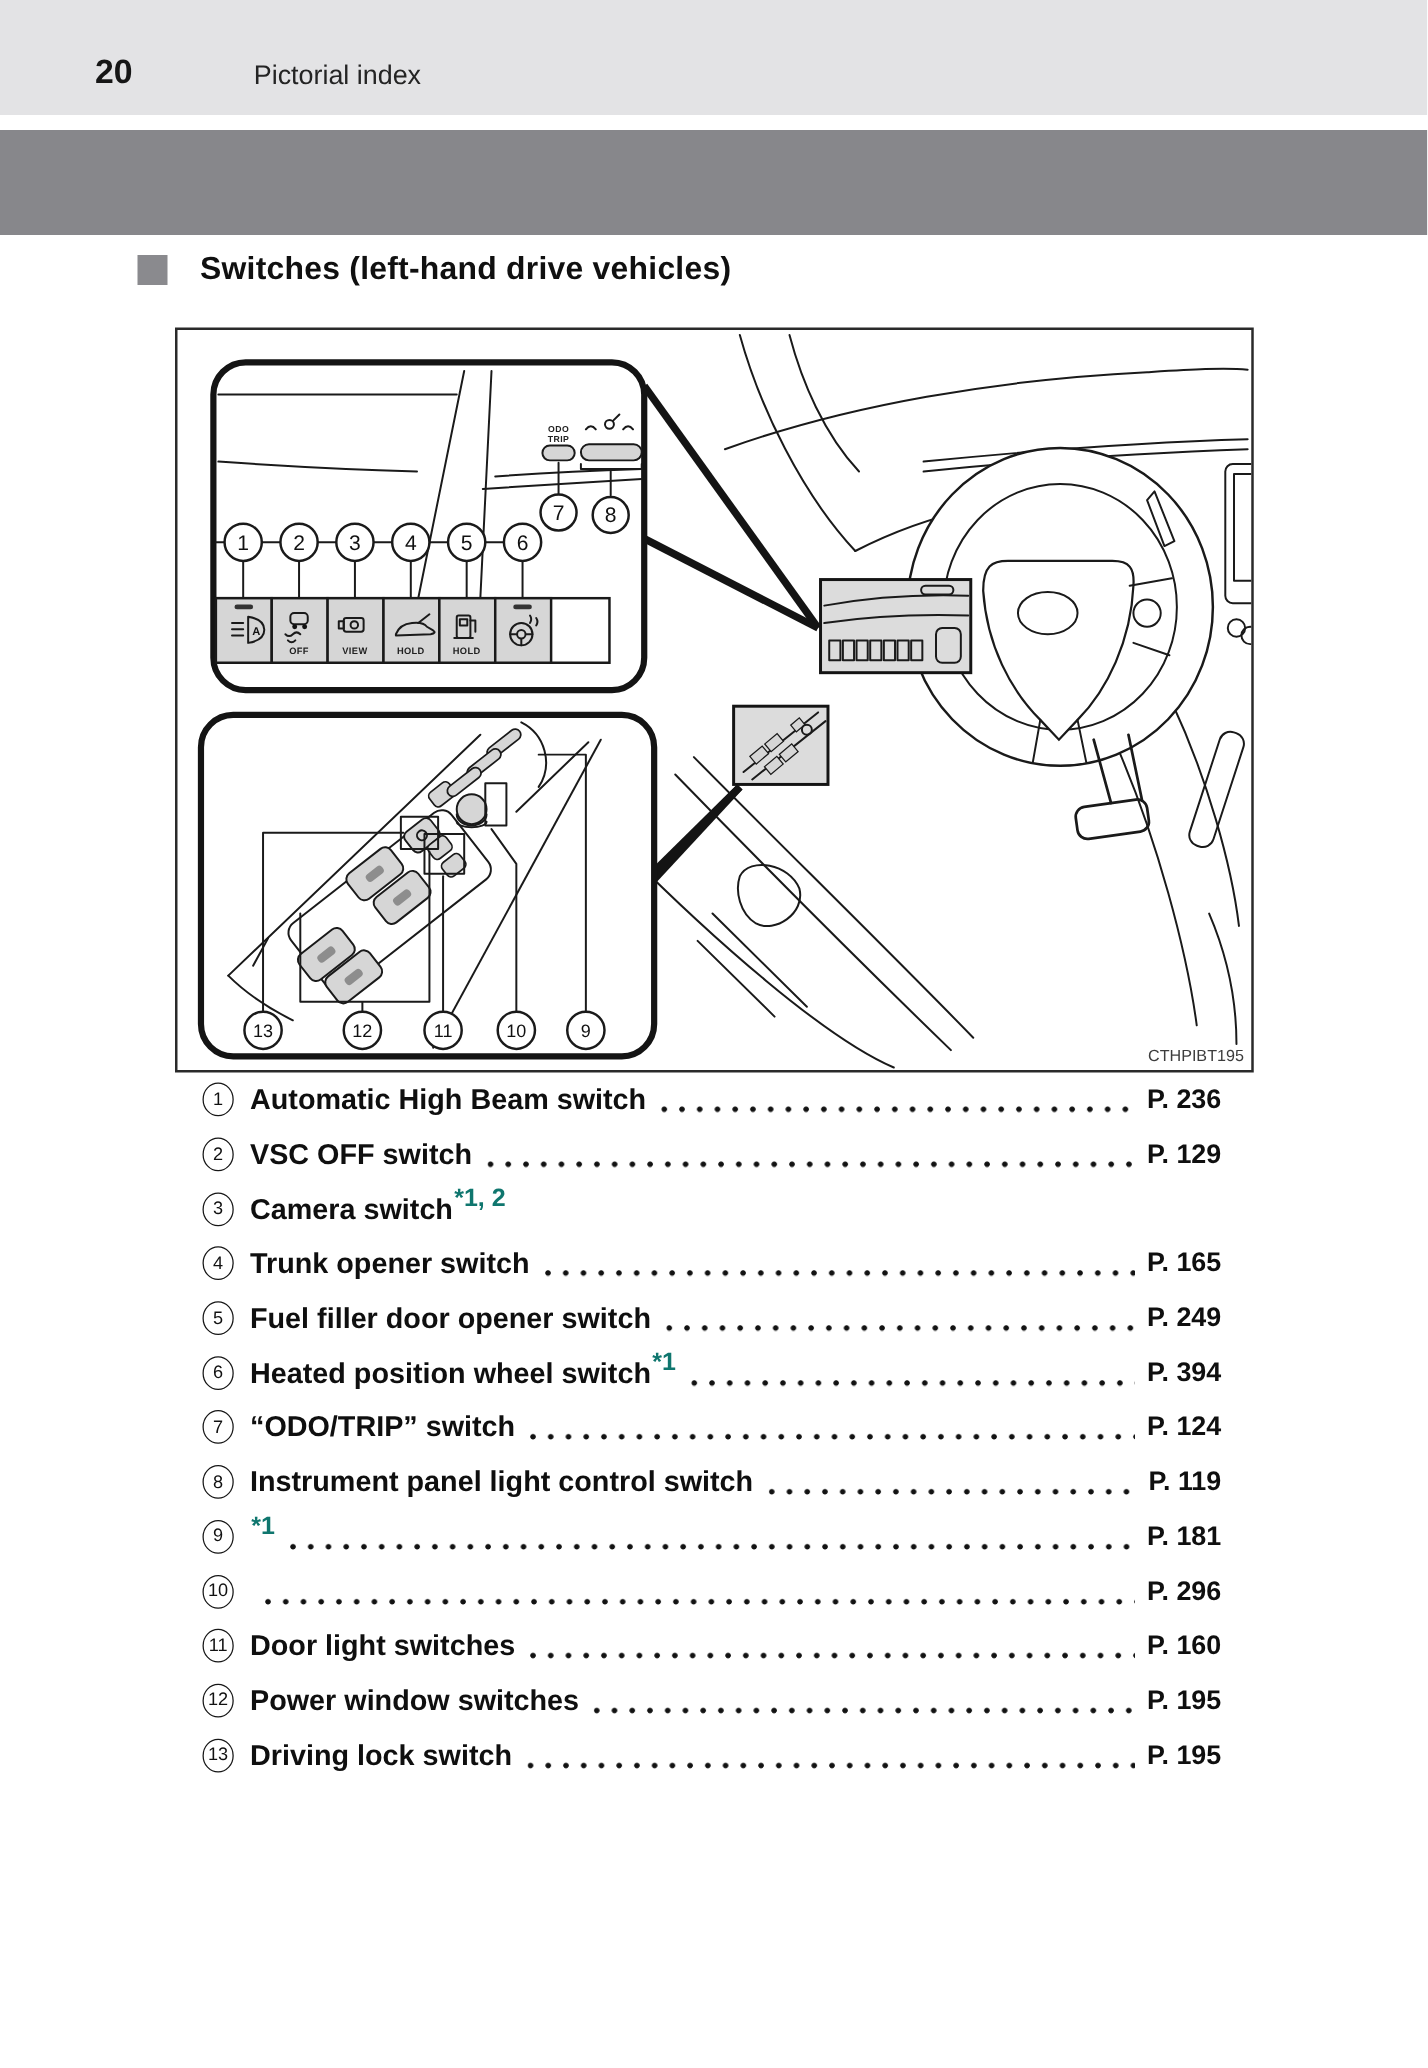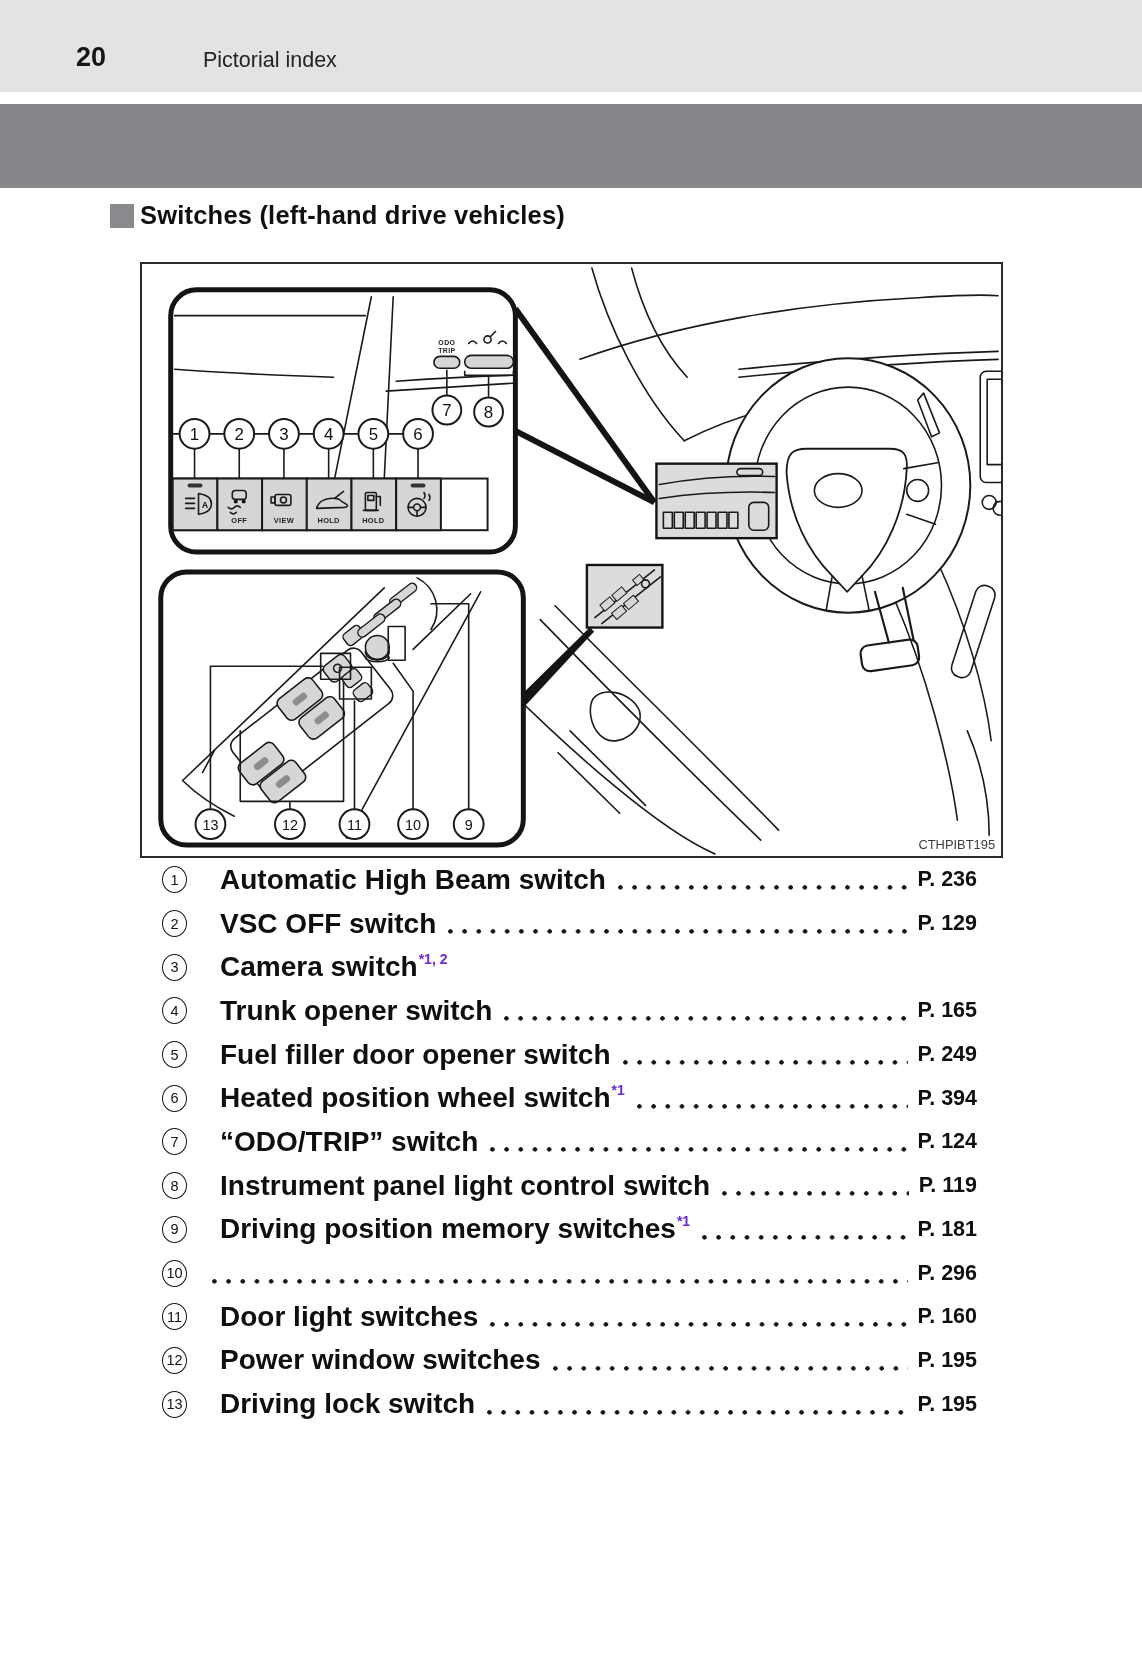--- a/index.html
+++ b/index.html
@@ -6,21 +6,21 @@
   .page{position:relative;width:1142px;height:1654px;background:#ffffff;overflow:hidden;
         font-family:"Liberation Sans",sans-serif;color:#111;}
   
   .band-light{position:absolute;left:0;top:0;width:1142px;height:92px;background:#e3e3e5;}
   .page-num{position:absolute;left:76px;top:42px;font-size:27px;font-weight:700;color:#161616;}
   .section-title{position:absolute;left:203px;top:48px;font-size:21.5px;color:#242424;}
   .band-dark{position:absolute;left:0;top:104px;width:1142px;height:84px;background:#87878b;}
   
   .heading{position:absolute;left:110px;top:201px;display:flex;align-items:flex-start;}
   .bullet{width:24px;height:24px;background:#8a8a8e;margin:3px 6px 0 0;flex:0 0 auto;}
-  .heading-text{font-size:25.5px;font-weight:700;color:#101010;letter-spacing:.2px;}
+  .heading-text{font-size:25.5px;font-weight:700;color:#101010;letter-spacing:.2px;margin-left:20px;}
   
   .figure{position:absolute;left:140px;top:262px;width:863px;height:596px;
           border:2px solid #2a2a2a;box-sizing:border-box;background:#fff;}
   .figure svg{display:block;width:100%;height:100%;}
   svg{font-family:"Liberation Sans",sans-serif;}
   .ln{fill:none;stroke:#1a1a1a;stroke-width:1.6;stroke-linecap:round;stroke-linejoin:round;}
   .ln2{fill:none;stroke:#1a1a1a;stroke-width:2.2;stroke-linecap:round;stroke-linejoin:round;}
   .thick{fill:none;stroke:#141414;stroke-width:6;stroke-linecap:butt;}
   .inset{fill:#ffffff;stroke:#141414;stroke-width:5;}
   .callout{fill:#ffffff;stroke:#1a1a1a;stroke-width:2;}
@@ -29,22 +29,22 @@
   .tc{font-size:7.5px;font-weight:700;fill:#222;text-anchor:middle;letter-spacing:.3px;}
   .t7{font-size:7px;font-weight:700;fill:#222;text-anchor:middle;letter-spacing:.4px;}
   .gray{fill:#d6d6d6;stroke:#1a1a1a;}
   .wm{font-size:13px;fill:#3d3d3d;text-anchor:end;}
   
   .switch-list{position:absolute;left:162px;top:858px;width:815px;}
   .row{display:flex;align-items:center;height:43.7px;}
   .badge{flex:0 0 auto;width:25px;height:27px;border:1.6px solid #161616;border-radius:50%;
          display:flex;align-items:center;justify-content:center;font-size:14.5px;color:#111;
          margin-right:13px;box-sizing:border-box;}
-  .lbl{font-size:28px;font-weight:700;white-space:nowrap;color:#0f0f0f;margin-left:20px;}
-  .sup{font-size:14px;font-weight:700;position:relative;top:-8px;margin-left:1px;color:#6d28d9;}
+  .lbl{font-size:23px;font-weight:700;white-space:nowrap;color:#0f0f0f;}
+  .sup{font-size:20px;font-weight:700;position:relative;top:-8px;margin-left:1px;color:#0f766e;}
   .leader{flex:1 1 auto;min-width:14px;height:5px;margin:0 10px 0 12px;transform:translateY(8px);
           background-image:radial-gradient(circle at 2.4px 2.4px,#121212 1.9px,transparent 2.5px);
           background-size:14.2px 5px;background-repeat:repeat-x;}
   .pref{font-size:21.5px;font-weight:700;white-space:nowrap;color:#0f0f0f;}
 </style>
 </head>
 <body>
 
 <div class="page">
 
@@ -377,21 +377,20 @@
     </div>
       <div class="row">
       <div class="badge">8</div>
       <div class="lbl">Instrument panel light control switch</div>
 
       <div class="leader"></div>
       <div class="pref">P. 119</div>
     </div>
       <div class="row">
       <div class="badge">9</div>
-      <div class="lbl">Driving position memory switches</div>
       <div class="sup">*1</div>
       <div class="leader"></div>
       <div class="pref">P. 181</div>
     </div>
       <div class="row">
       <div class="badge">10</div>
 
       <div class="leader"></div>
       <div class="pref">P. 296</div>
     </div>

